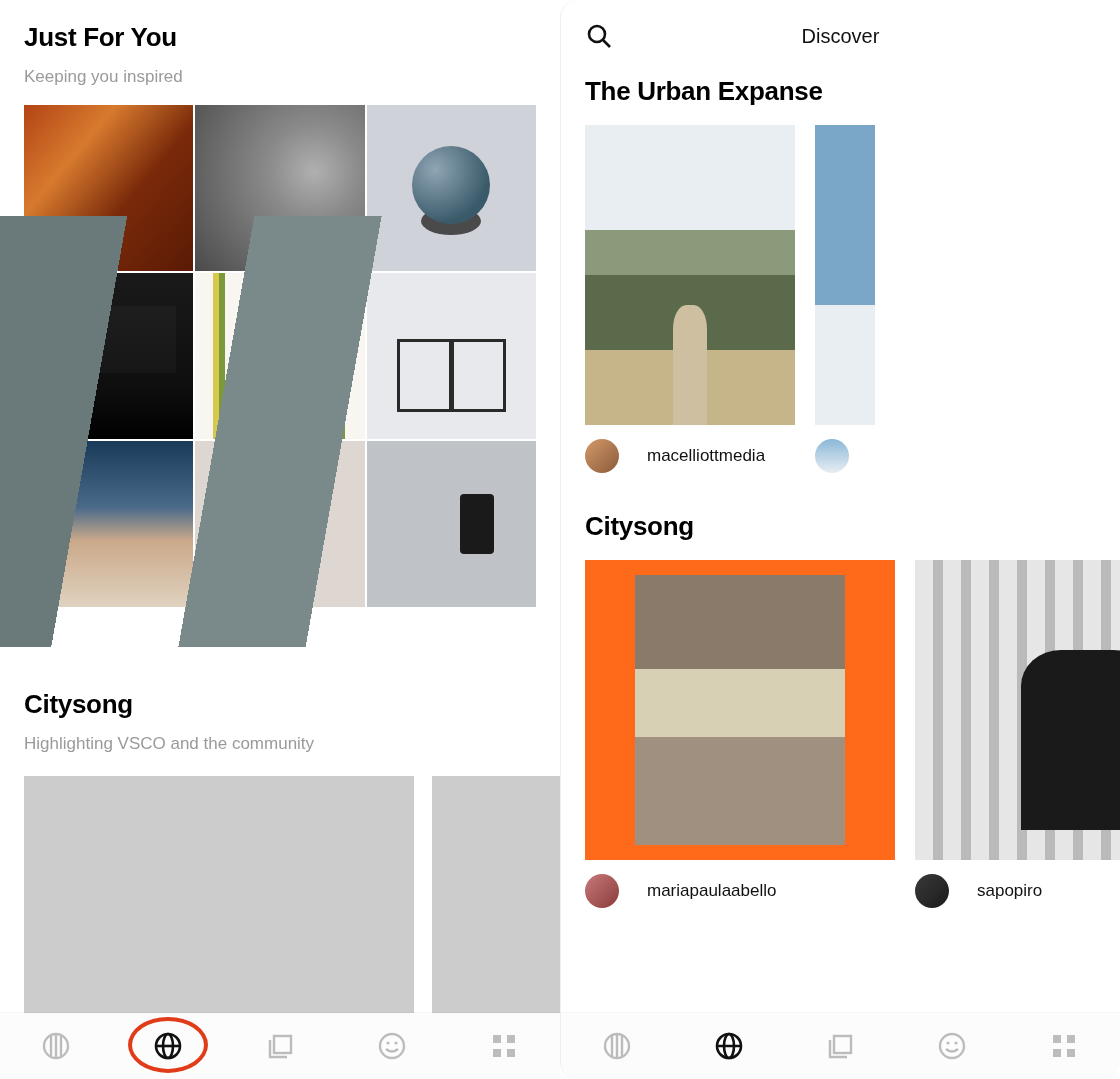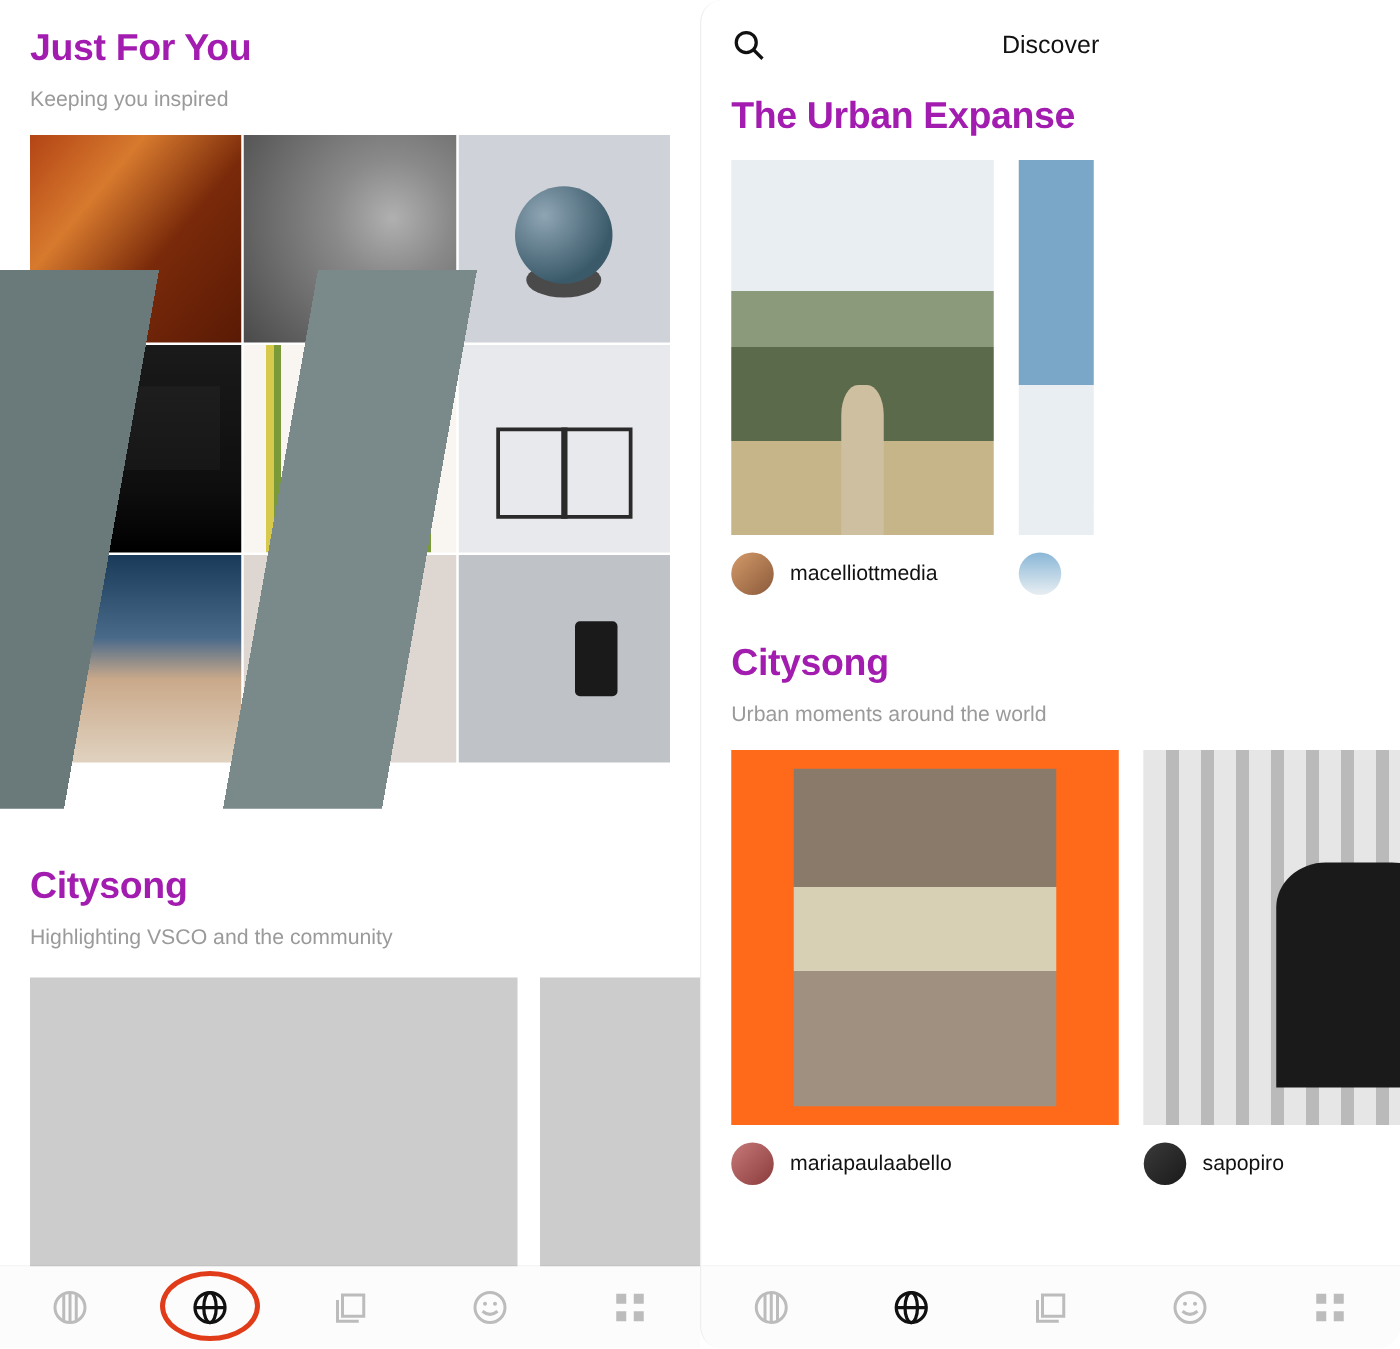--- a/index.html
+++ b/index.html
@@ -17,24 +17,24 @@
     width: 560px;
     height: 1079px;
     overflow: hidden;
     background: #fff;
   }
   .pane + .pane { border-left: 1px solid #eee; border-radius: 18px; }
 
   
   .left .section { padding: 22px 24px 8px 24px; }
   .section-title {
-    font-size: 30px;
+    font-size: 26px;
     font-weight: 600;
     letter-spacing: -0.3px;
-    color: #a21caf;
+    color: #000000;
   }
   .section-sub {
     font-size: 17px;
     color: #9a9a9a;
     margin-top: 14px;
   }
   .grid3 {
     display: grid;
     grid-template-columns: repeat(3, 1fr);
     grid-auto-rows: 166px;
@@ -88,21 +88,21 @@
     overflow: hidden;
   }
   .pcard { flex: 0 0 auto; width: 210px; }
   .pimg {
     width: 210px; height: 300px;
     background: #ccc; overflow:hidden;
     position: relative;
   }
   .pmeta {
     display: flex; align-items: center;
-    gap: 13px; margin-top: 14px;
+    gap: 28px; margin-top: 14px;
   }
   .avatar {
     width: 34px; height: 34px; border-radius: 50%;
     background: #ddd;
     display:flex;align-items:center;justify-content:center;
     overflow:hidden;
   }
   .uname { font-size: 17px; color:#111; }
 
   .citysong { margin-top: 34px; }
@@ -285,21 +285,20 @@
     <div class="pcard" style="width:60px">
       <div class="pimg tx-snowedge" style="width:60px"></div>
       <div class="pmeta">
         <div class="avatar av3"></div>
       </div>
     </div>
   </div>
 
   <div class="section citysong">
     <div class="section-title">Citysong</div>
-    <div class="section-sub">Urban moments around the world</div>
   </div>
 
   <div class="hstrip2">
     <div class="ccard">
       <div class="cimg tx-street">
           <div class="inner"></div>
         </div>
       <div class="pmeta">
         <div class="avatar av4"></div>
         <div class="uname">mariapaulaabello</div>

